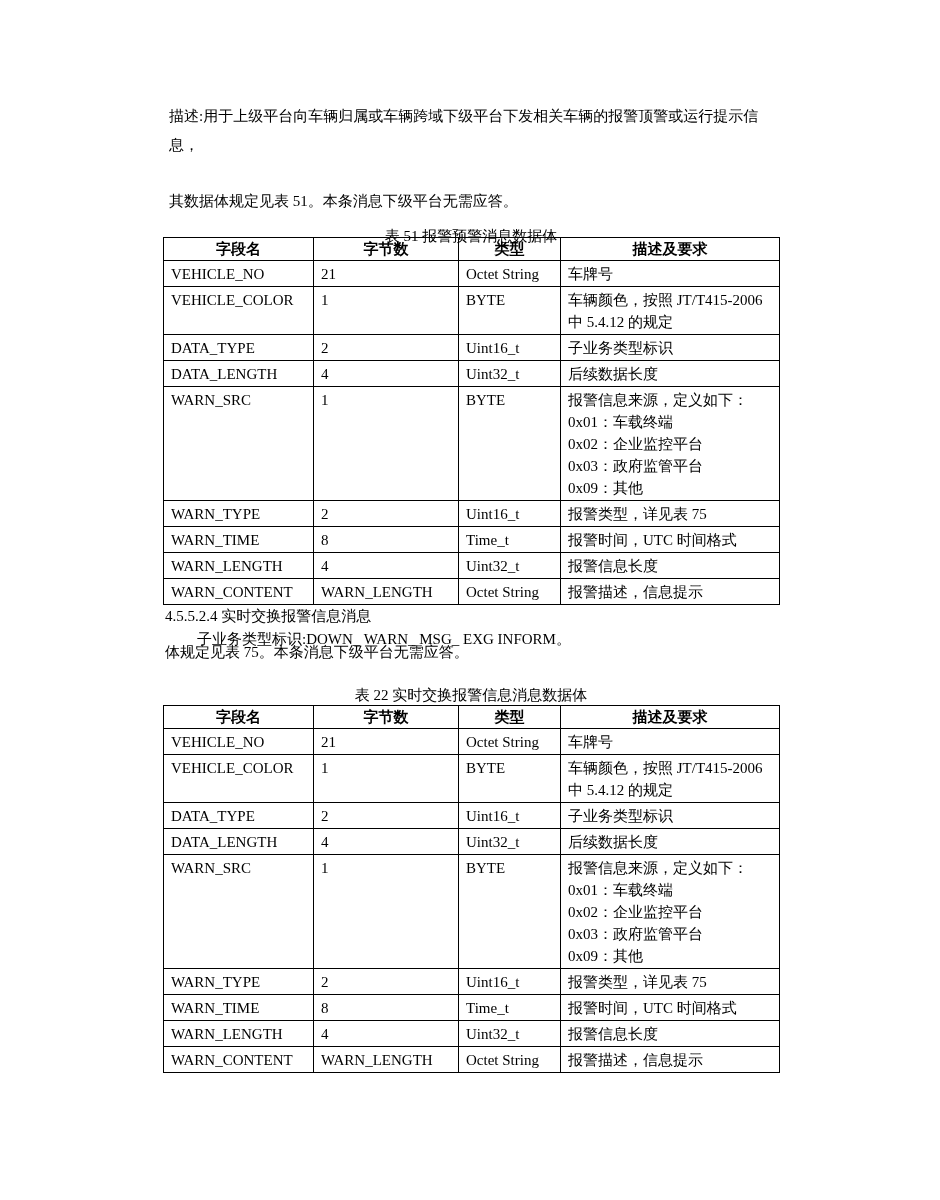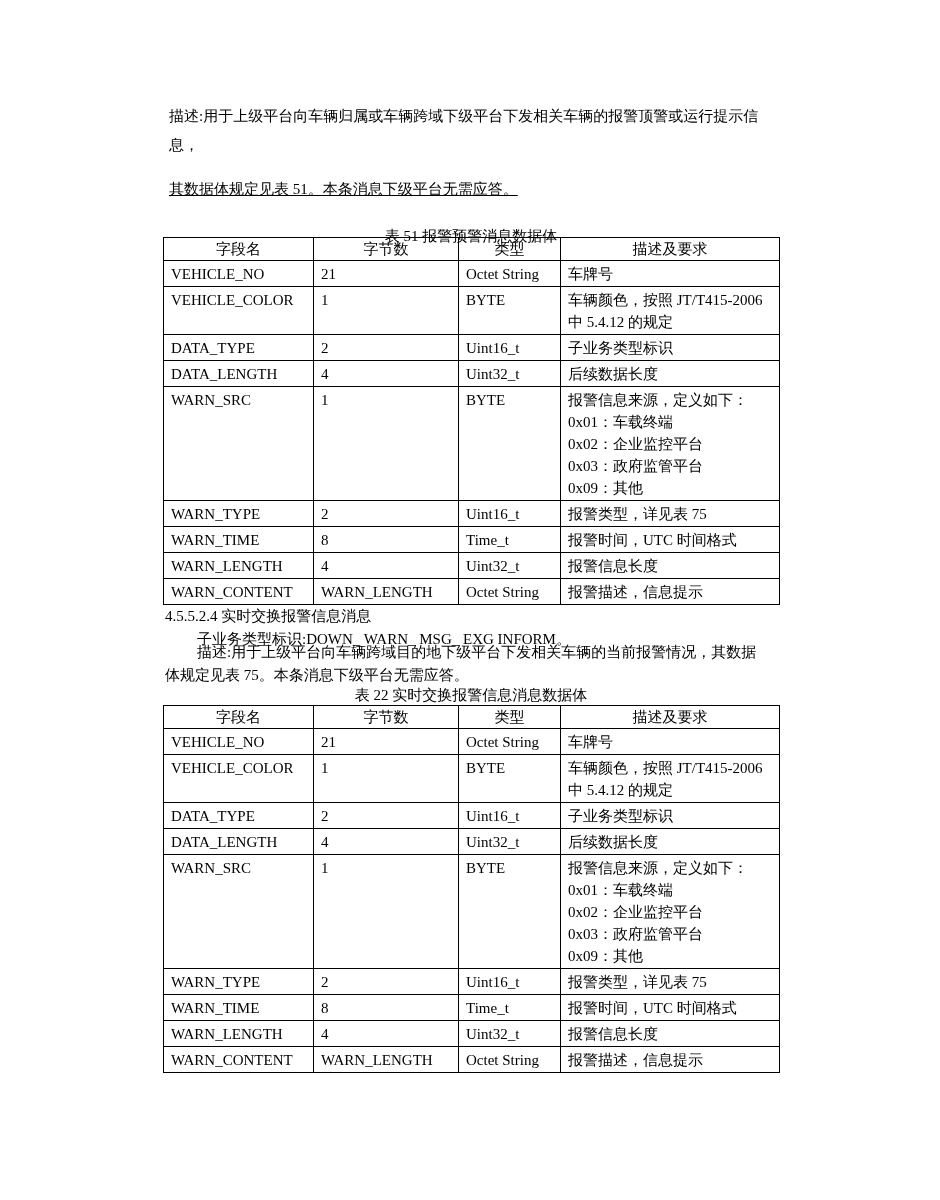--- a/index.html
+++ b/index.html
@@ -32,21 +32,21 @@
   .section-heading { line-height: 22px; margin-top: 8px; }
   .tight { line-height: 23px; }
   table.spec {
     border-collapse: collapse;
     table-layout: fixed;
     width: 616px;
     font-size: 15px;
   }
   table.spec th {
     border: 1px solid #000;
-    font-weight: normal;
+    font-weight: bold;
     text-align: center;
     padding: 1px 0;
     line-height: 20px;
     overflow: hidden;
     white-space: nowrap;
   }
   table.spec td {
     border: 1px solid #000;
     vertical-align: top;
     text-align: left;
@@ -60,21 +60,21 @@
 </head>
 <body>
 
 <div class="page">
 
   <div class="block text-pad" style="top:102px;">
     <div>描述:用于上级平台向车辆归属或车辆跨域下级平台下发相关车辆的报警顶警或运行提示信</div>
     <div>息，</div>
   </div>
 
-  <div class="block text-pad" style="top:175px;text-decoration:underline;">其数据体规定见表 51。本条消息下级平台无需应答。</div>
+  <div class="block text-pad" style="top:187px;">其数据体规定见表 51。本条消息下级平台无需应答。</div>
 
   <div class="block table-title" style="top:225px;font-family:Liberation Serif, serif;">表 51 报警预警消息数据体</div>
 
   <table class="spec block" style="top:237px;">
     <colgroup>
       <col style="width:150px;">
       <col style="width:145px;">
       <col style="width:102px;">
       <col style="width:219px;">
     </colgroup>
@@ -165,21 +165,20 @@
           </td>
         </tr>
       </tbody>
   </table>
 
   <div class="block section-heading text-pad" style="top:597px; padding-left:2px;">4.5.5.2.4 实时交换报警信息消息</div>
 
   <div class="block section-heading indent" style="top:620px;">子业务类型标识:DOWN_ WARN_ MSG_ EXG INFORM。</div>
 
   <div class="block tight" style="top:641px;">
-    <div class="indent">描述:用于上级平台向车辆跨域目的地下级平台下发相关车辆的当前报警情况，其数据</div>
     <div style="padding-left:2px;">体规定见表 75。本条消息下级平台无需应答。</div>
   </div>
 
   <div class="block table-title" style="top:684px;">表 22 实时交换报警信息消息数据体</div>
 
   <table class="spec block" style="top:705px;">
     <colgroup>
       <col style="width:150px;">
       <col style="width:145px;">
       <col style="width:102px;">

